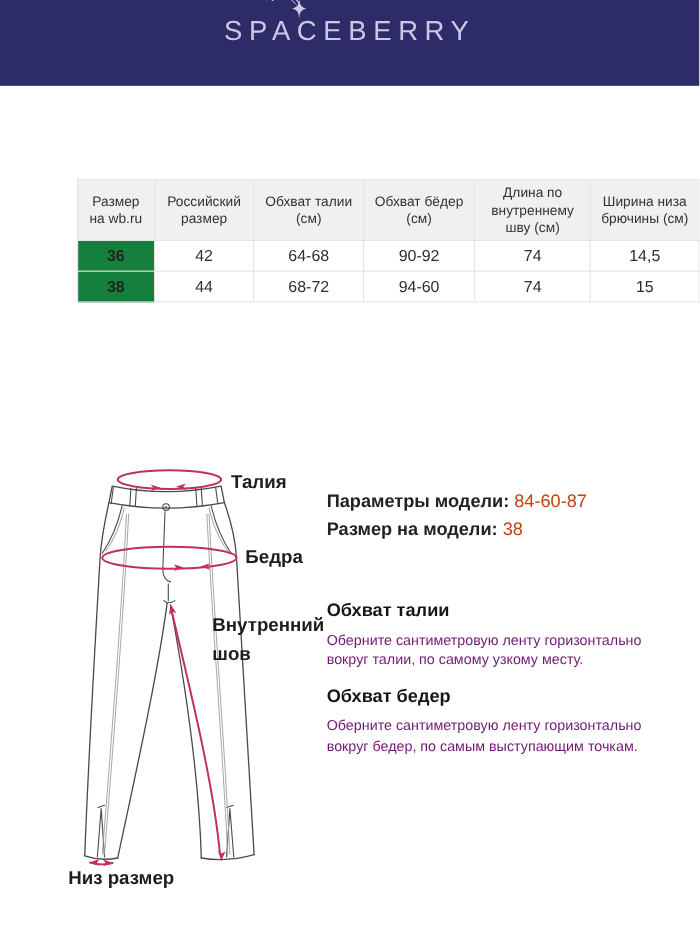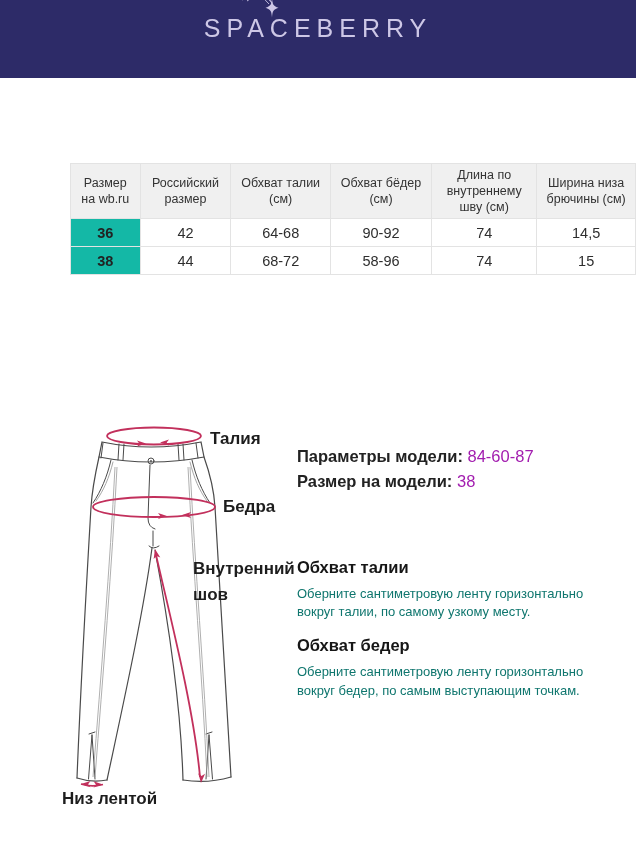--- a/index.html
+++ b/index.html
@@ -12,39 +12,39 @@
   .logo-wrap{position:relative;padding-top:14px;}
   .logo-text{font-size:25px;letter-spacing:6px;color:#cdc7e6;font-weight:400;}
   .logo-star{position:absolute;left:34px;top:-16px;width:48px;height:40px;}
 
   
   .size-table{position:absolute;left:30px;top:163px;border-collapse:collapse;table-layout:fixed;margin-left:40px;}
   .size-table th,.size-table td{border:1px solid #e3e3e3;text-align:center;vertical-align:middle;
                 padding:2px 6px;}
   .size-table th{background:#f0f0f0;font-size:12.5px;font-weight:500;color:#333;height:50px;line-height:1.3;}
   .size-table td{font-size:14.5px;font-weight:400;color:#2e2e2e;height:23px;}
-  .size-table td.c0{background:#14b8a6;font-weight:700;color:#222;}
+  .size-table td.c0{background:#15803d;font-weight:700;color:#222;}
 
   
   .pants-svg{position:absolute;left:55px;top:415px;width:235px;height:405px;}
   .diag-label{position:absolute;font-size:17px;font-weight:700;color:#1d1d1d;}
   .lbl-waist{left:210px;top:429px;}
   .lbl-hips{left:223px;top:497px;}
   .lbl-seam{left:193px;top:556px;width:118px;line-height:26px;}
   .lbl-hem{left:62px;top:789px;}
 
   
   .model-info{position:absolute;left:297px;top:444px;font-size:16.5px;line-height:25px;color:#222;}
   .model-info .lbl{font-weight:700;margin-top:16px;}
-  .model-info .val{font-weight:400;color:#a21caf;}
+  .model-info .val{font-weight:400;color:#c2410c;}
 
   .guide{position:absolute;left:297px;top:546px;width:308px;}
-  .guide-section{margin:12px 0 15px 0;}
+  .guide-section{margin:0 0 15px 0;}
   .guide-section h3{margin:0 0 8px 0;font-size:16.5px;font-weight:700;color:#161616;}
-  .guide-section p{margin:0;font-size:13px;line-height:1.4;color:#0f766e;}
+  .guide-section p{margin:0;font-size:13px;line-height:1.4;color:#701a75;}
 </style>
 </head>
 <body>
 
 <div class="page">
 
   <div class="brand-header">
     <div class="logo-wrap">
       <svg class="logo-star" viewBox="0 0 48 40">
         <path d="M4,16 Q20,0 34,19" fill="none" stroke="#cdc7e6" stroke-width="1.1"></path>
@@ -81,21 +81,21 @@
         <td>42</td>
         <td>64-68</td>
         <td>90-92</td>
         <td>74</td>
         <td>14,5</td>
       </tr>
       <tr>
         <td class="c0">38</td>
         <td>44</td>
         <td>68-72</td>
-        <td>58-96</td>
+        <td>94-60</td>
         <td>74</td>
         <td>15</td>
       </tr>
     </tbody>
   </table>
 
   <svg class="pants-svg" viewBox="0 0 235 405">
     <g stroke="#4a4a4a" stroke-width="1.2" fill="none" stroke-linecap="round">
 
       <path d="M47,27 Q96,37 146,27 L149,42 Q96,52 44,42 Z" fill="#ffffff"></path>
@@ -153,21 +153,21 @@
       <path d="M0,0 l-3.4,9.5 l3.4,-2.4 l3.4,2.4 z" transform="translate(100,134) rotate(-12)"></path>
       <path d="M0,0 l-3.4,-9.5 l3.4,2.4 l3.4,-2.4 z" transform="translate(146,368) rotate(4)"></path>
       <path d="M26,369 l9.5,-3 l-2.4,3.2 l2.4,3 z"></path>
       <path d="M48,369.5 l-9.5,-3.2 l2.4,3.2 l-2.4,3 z"></path>
     </g>
   </svg>
 
   <div class="diag-label lbl-waist">Талия</div>
   <div class="diag-label lbl-hips">Бедра</div>
   <div class="diag-label lbl-seam">Внутренний шов</div>
-  <div class="diag-label lbl-hem">Низ лентой</div>
+  <div class="diag-label lbl-hem">Низ размер</div>
 
   <div class="model-info">
     <div>
       <span class="lbl">Параметры модели:</span>
       <span class="val">84-60-87</span>
     </div>
     <div>
       <span class="lbl">Размер на модели:</span>
       <span class="val">38</span>
     </div>

